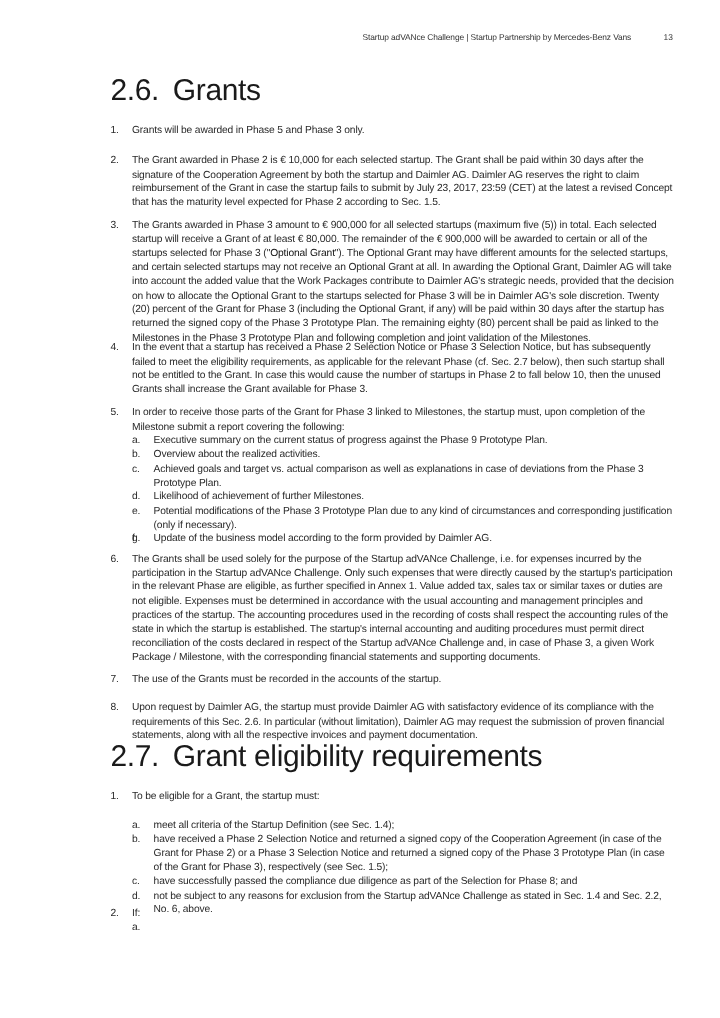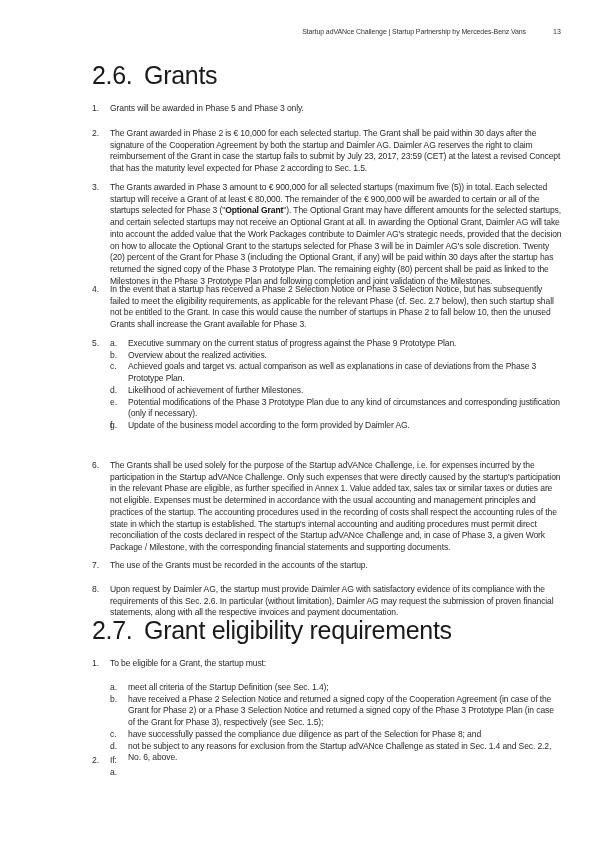--- a/index.html
+++ b/index.html
@@ -20,21 +20,21 @@
     font-family: "Liberation Sans Narrow", "Liberation Sans", sans-serif;
     font-size: 25px; letter-spacing: -0.3px; line-height: 30px; left: 76px;
   }
   h2 .num { display: inline-block; width: 52px; }
   .section { position: absolute; left: 76px; width: 470px; font-size: 8.55px; line-height: 11.7px; letter-spacing: -0.12px; }
   .item { position: relative; padding-left: 18px; margin: 0; }
   .item .n { position: absolute; left: 0; top: 0; }
   .sub { position: relative; padding-left: 18px; margin: 0; }
   .sub .n { position: absolute; left: 0; top: 0; }
   .subs { margin: 0; }
-  b { font-weight: bold; color: #111; }
+  b { font-weight: normal; color: #111; }
 </style>
 </head>
 <body>
 
 <div class="page">
 
   <div class="running-header">
     <span class="title">Startup adVANce Challenge | Startup Partnership by Mercedes-Benz Vans</span>
     <span class="pnum">13</span>
   </div>
@@ -51,21 +51,21 @@
 
   <div class="section" style="top:182px;">
     <p class="item"><span class="n">3.</span><span>The Grants awarded in Phase 3 amount to € 900,000 for all selected startups (maximum five (5)) in total. Each selected startup will receive a Grant of at least € 80,000. The remainder of the € 900,000 will be awarded to certain or all of the startups selected for Phase 3 ("</span><b>Optional Grant</b><span>"). The Optional Grant may have different amounts for the selected startups, and certain selected startups may not receive an Optional Grant at all. In awarding the Optional Grant, Daimler AG will take into account the added value that the Work Packages contribute to Daimler AG's strategic needs, provided that the decision on how to allocate the Optional Grant to the startups selected for Phase 3 will be in Daimler AG's sole discretion. Twenty (20) percent of the Grant for Phase 3 (including the Optional Grant, if any) will be paid within 30 days after the startup has returned the signed copy of the Phase 3 Prototype Plan. The remaining eighty (80) percent shall be paid as linked to the Milestones in the Phase 3 Prototype Plan and following completion and joint validation of the Milestones.</span></p>
   </div>
 
   <div class="section" style="top:284px;">
     <p class="item"><span class="n">4.</span><span>In the event that a startup has received a Phase 2 Selection Notice or Phase 3 Selection Notice, but has subsequently failed to meet the eligibility requirements, as applicable for the relevant Phase (cf. Sec. 2.7 below), then such startup shall not be entitled to the Grant. In case this would cause the number of startups in Phase 2 to fall below 10, then the unused Grants shall increase the Grant available for Phase 3.</span></p>
   </div>
 
   <div class="section" style="top:338px;">
-    <p class="item"><span class="n">5.</span></p>
+    <p class="item"><span class="n">5.</span><span>In order to receive those parts of the Grant for Phase 3 linked to Milestones, the startup must, upon completion of the Milestone submit a report covering the following:</span></p>
     <div style="padding-left:18px;" class="subs">
       <p class="sub"><span class="n">a.</span><span>Executive summary on the current status of progress against the Phase 9 Prototype Plan.</span></p>
       <p class="sub"><span class="n">b.</span><span>Overview about the realized activities.</span></p>
       <p class="sub"><span class="n">c.</span><span>Achieved goals and target vs. actual comparison as well as explanations in case of deviations from the Phase 3 Prototype Plan.</span></p>
       <p class="sub"><span class="n">d.</span><span>Likelihood of achievement of further Milestones.</span></p>
       <p class="sub"><span class="n">e.</span><span>Potential modifications of the Phase 3 Prototype Plan due to any kind of circumstances and corresponding justification (only if necessary).</span></p>
       <p class="sub"><span class="n">f.</span></p>
       <p class="sub"><span class="n">g.</span><span>Update of the business model according to the form provided by Daimler AG.</span></p>
     </div>
   </div>

